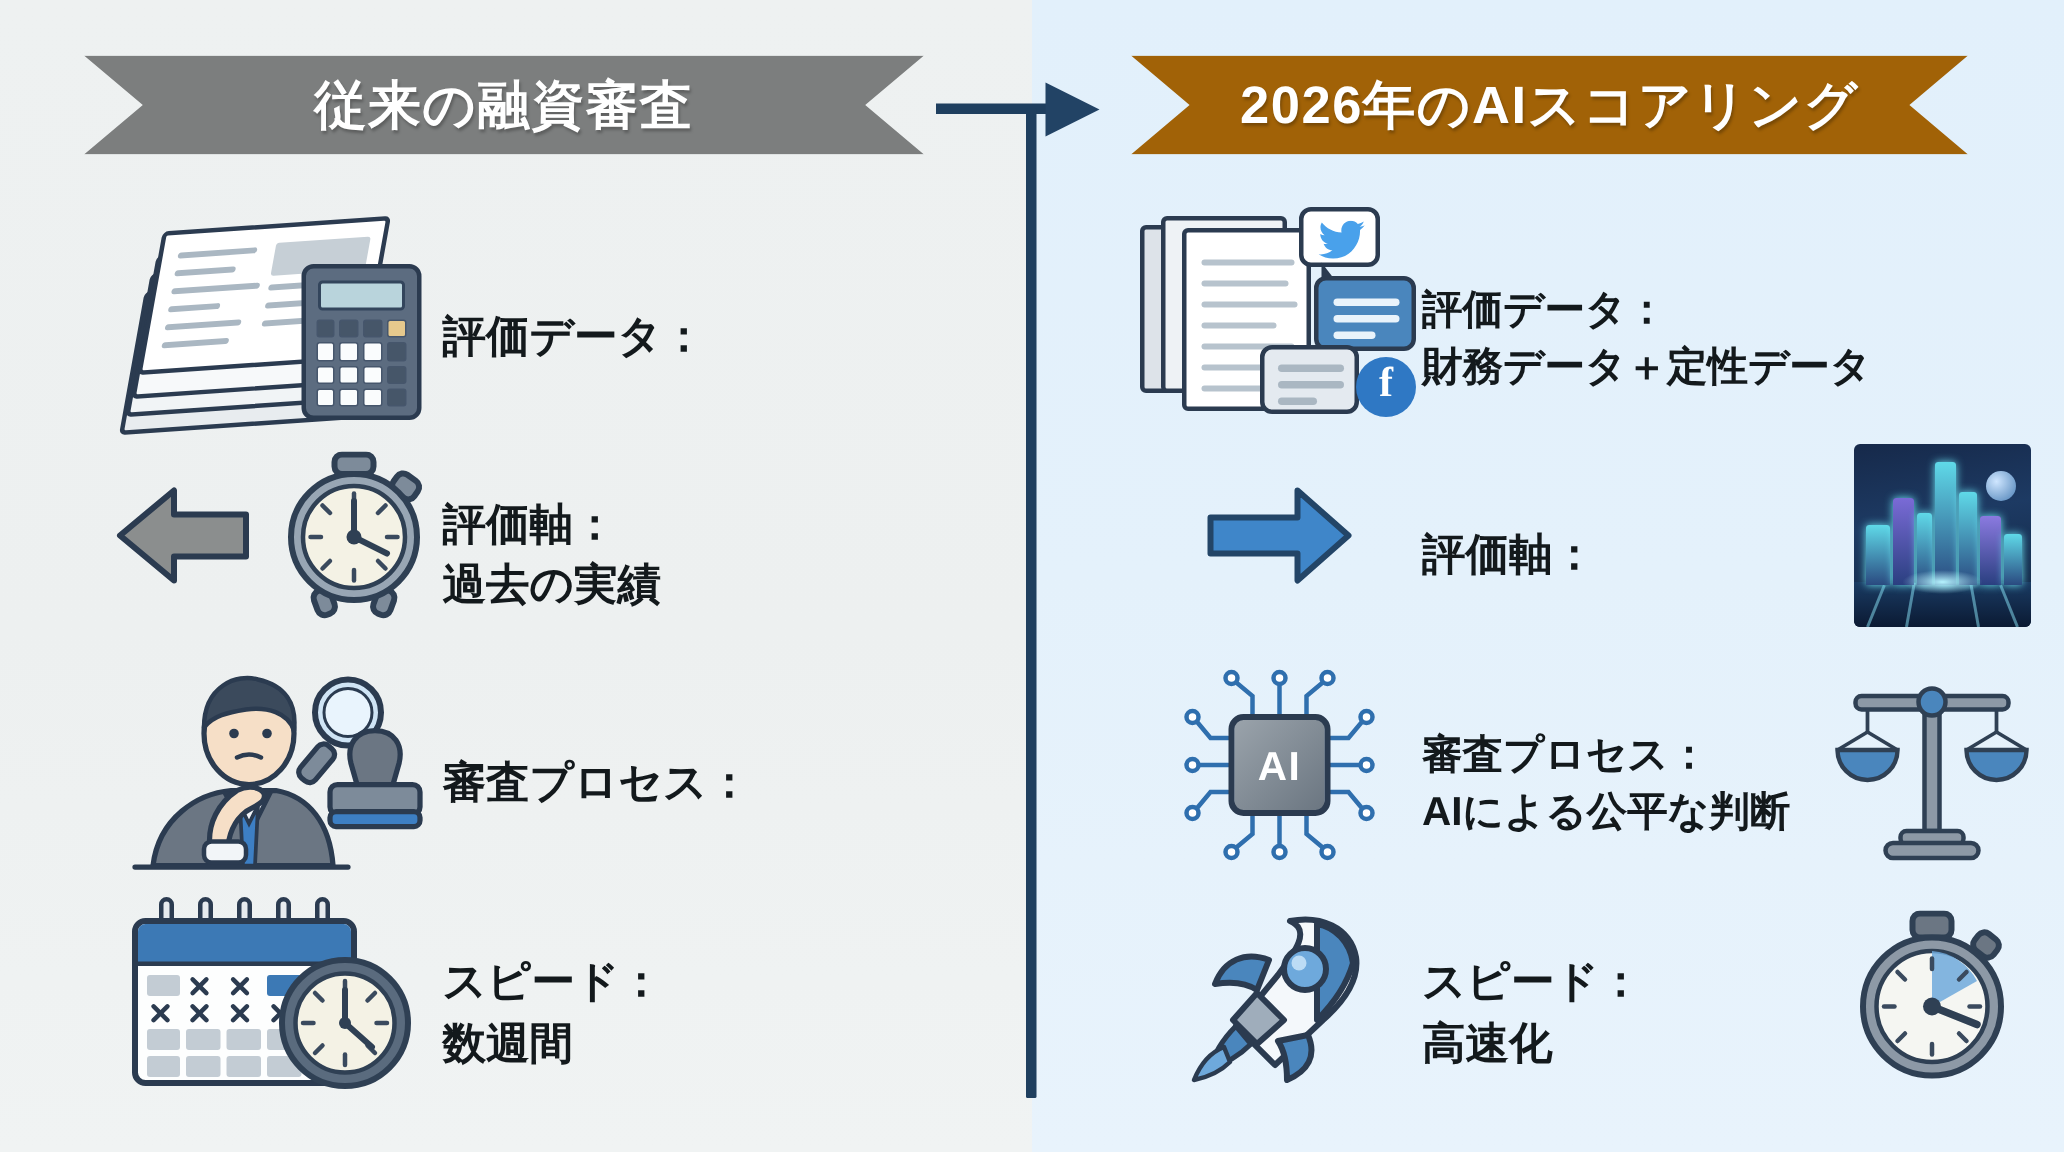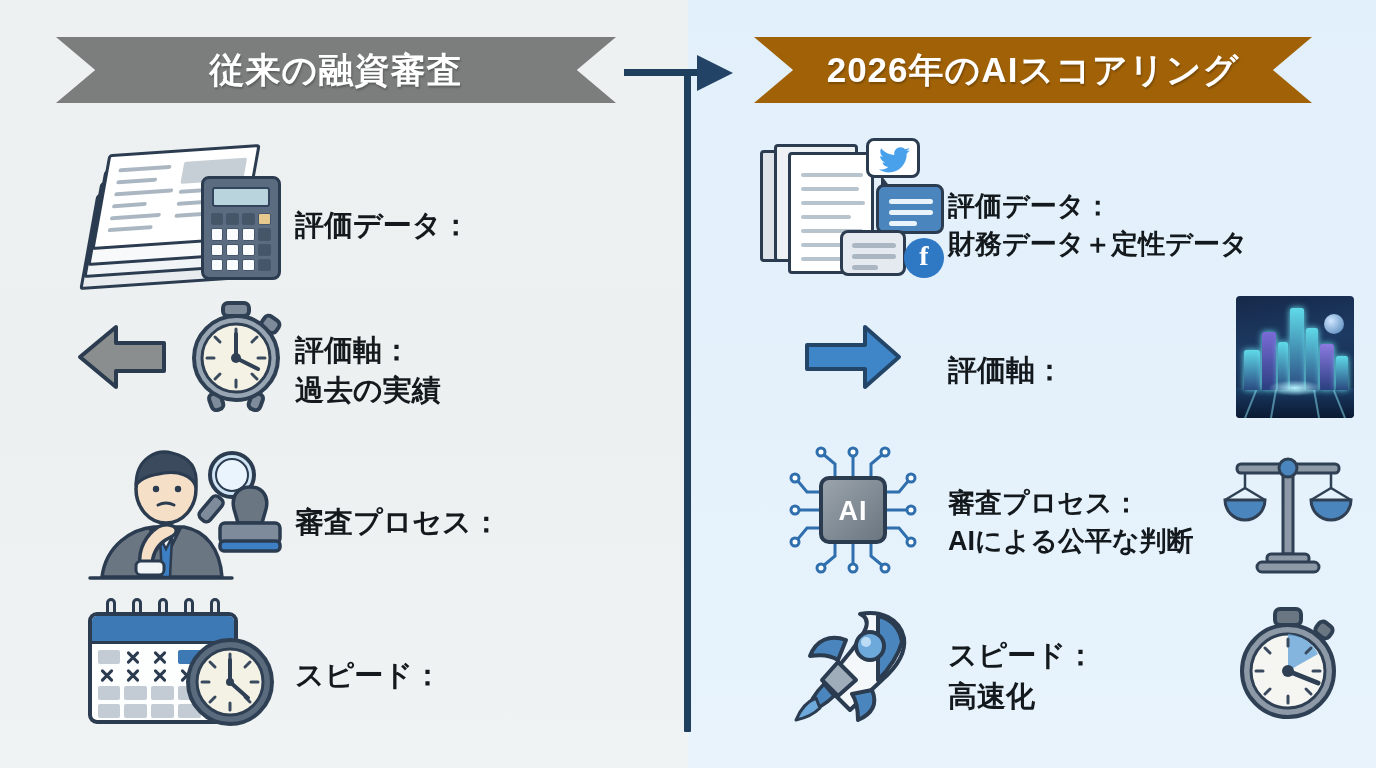--- a/index.html
+++ b/index.html
@@ -360,20 +360,21 @@
             </g>
             <line x1="46" y1="46" x2="46" y2="24" stroke="#2f4054" stroke-width="4" stroke-linecap="round"></line>
             <line x1="46" y1="46" x2="64" y2="62" stroke="#2f4054" stroke-width="4" stroke-linecap="round"></line>
             <circle cx="46" cy="46" r="4" fill="#2f4054"></circle>
           </svg>
         </div>
       </div>
     </div>
     <div class="txt">
       <span class="l1">スピード：</span>
+      <span class="l2">数週間</span>
     </div>
   </div>
 
   <div class="row row-right r1">
     <div class="icon-slot" style="width:190px">
       <div class="ic docsocial">
         <div class="doc d1"></div>
         <div class="doc d2"></div>
         <div class="doc d3">
           <i class="dline" style="left:10px;top:18px;width:62px"></i>

